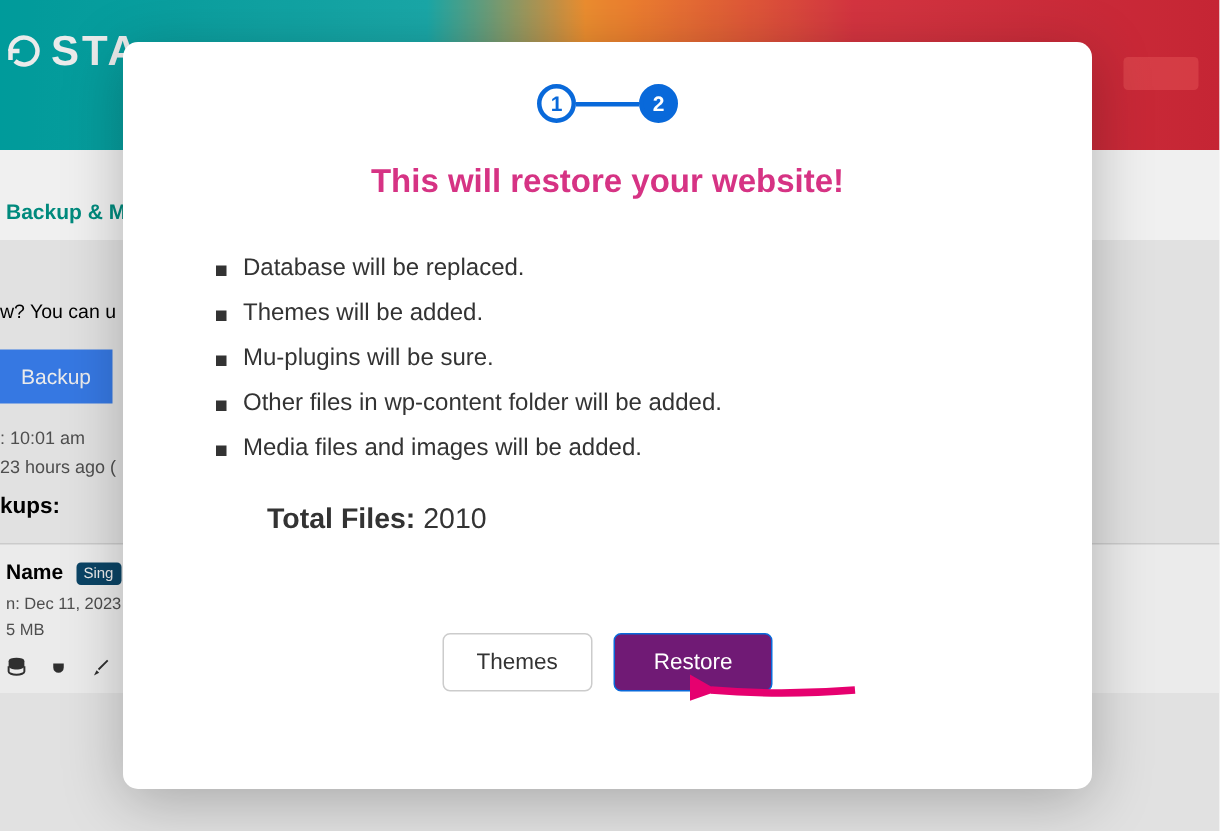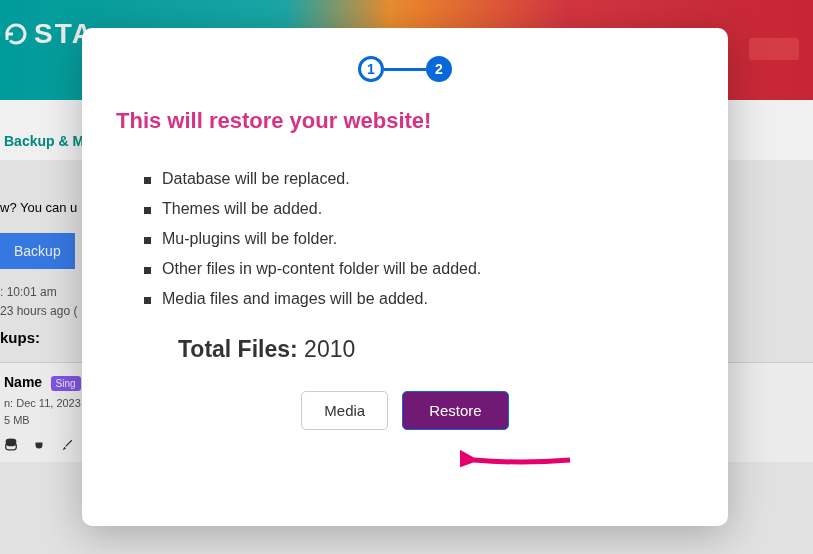--- a/index.html
+++ b/index.html
@@ -72,21 +72,21 @@
       margin-top: 16px;
       padding: 10px 4px;
       border-top: 1px solid #ddd;
     }
     .bg-name {
       font-weight: bold;
       font-size: 14px;
       margin-top: 16px;
     }
     .bg-badge {
-      background: #8b5cf6;
+      background: #0c4a6e;
       color: #fff;
       font-size: 10px;
       padding: 2px 5px;
       border-radius: 3px;
       margin-left: 4px;
       vertical-align: middle;
     }
     .bg-row-meta {
       font-size: 11px;
       color: #555;
@@ -142,20 +142,21 @@
     .step-circle.filled {
       background: #0969da;
       color: #fff;
     }
     .step-line {
       width: 42px;
       height: 3px;
       background: #0969da;
     }
     .modal-title {
+      text-align: center;
       color: #d63384;
       font-size: 22px;
       font-weight: bold;
       line-height: 1.35;
       margin-bottom: 28px;
     }
     .modal-list {
       list-style: none;
       padding-left: 28px;
       margin-bottom: 22px;
@@ -170,23 +171,23 @@
       content: "";
       position: absolute;
       left: 0;
       top: 13px;
       width: 7px;
       height: 7px;
       background: #333;
     }
     .total-files {
       padding-left: 62px;
-      font-size: 23px;
+      font-size: 19px;
       color: #333;
-      margin-bottom: 28px;
+      margin-bottom: 64px;
     }
     .total-files-label {
       font-weight: bold;
     }
     .modal-buttons {
       display: flex;
       justify-content: center;
       gap: 14px;
       align-items: center;
       position: relative;
@@ -278,30 +279,30 @@
     <div class="step-circle">1</div>
     <div class="step-line"></div>
     <div class="step-circle filled">2</div>
   </div>
   <div class="modal-title">
     <div>This will restore your website!</div>
   </div>
   <ul class="modal-list">
     <li>Database will be replaced.</li>
     <li>Themes will be added.</li>
-    <li>Mu-plugins will be folder.</li>
+    <li>Mu-plugins will be sure.</li>
     <li>Other files in wp-content folder will be added.</li>
     <li>Media files and images will be added.</li>
   </ul>
   <div class="total-files">
     <span class="total-files-label">Total Files:</span>
     <span>2010</span>
   </div>
   <div class="modal-buttons">
-    <button class="btn btn-cancel">Media</button>
+    <button class="btn btn-cancel">Themes</button>
     <button class="btn btn-restore">Restore</button>
   </div>
 </div>
 
 <svg class="arrow" width="120" height="40">
   <defs>
     <marker id="ah" markerWidth="12" markerHeight="12" refX="2" refY="6" orient="auto">
       <path d="M12 1 L1 6 L12 11 L8 6 Z" fill="#e6006f"></path>
     </marker>
   </defs>

